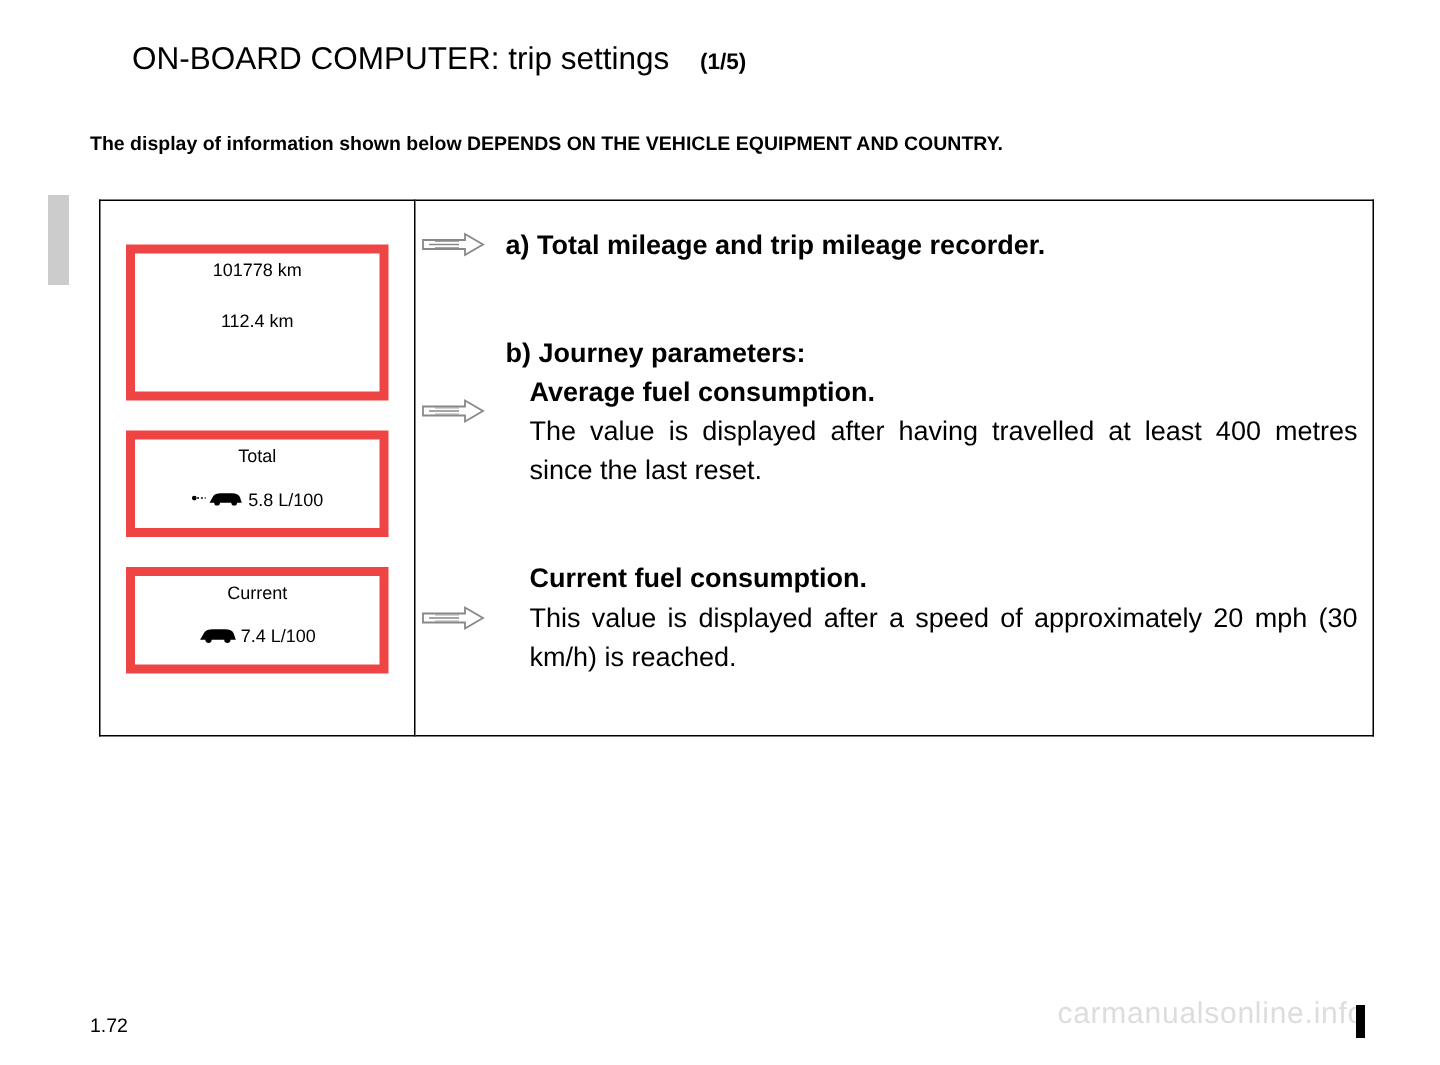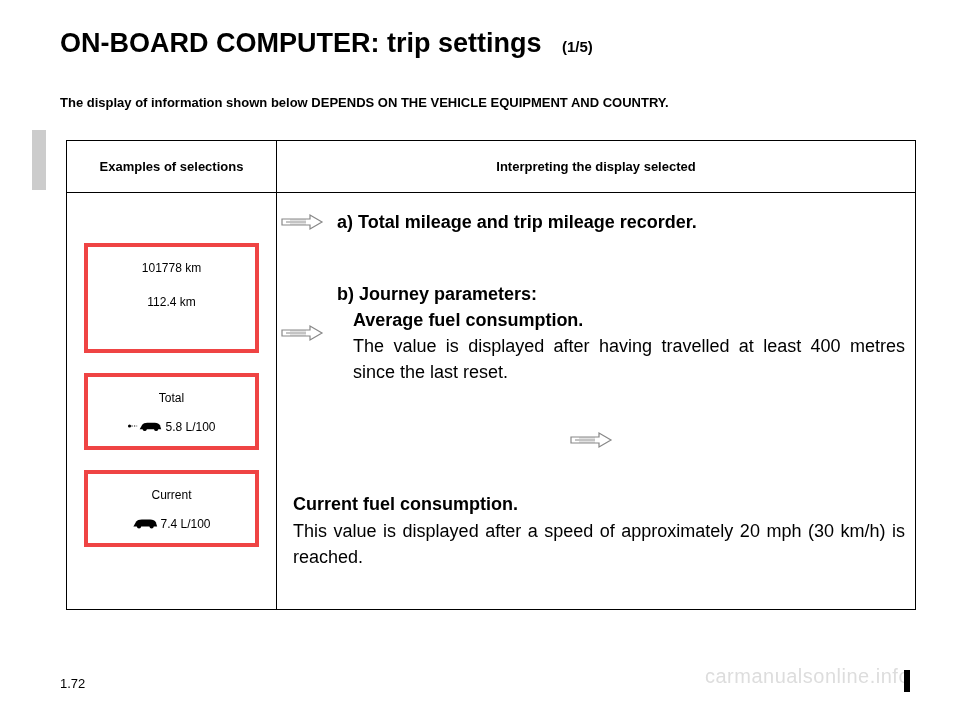--- a/index.html
+++ b/index.html
@@ -14,21 +14,21 @@
     }
     .side-tab {
       position: absolute;
       left: 32px;
       top: 130px;
       width: 14px;
       height: 60px;
       background: #ccc;
     }
     .title-row { margin-bottom: 18px; }
-    .title-main { font-size: 27px; font-weight: bold; display: inline; }
+    .title-main { font-size: 21px; font-weight: normal; display: inline; margin-left: 28px; }
     .title-sub { font-size: 15px; font-weight: bold; display: inline; margin-left: 16px; }
     .notice { font-size: 13px; font-weight: bold; margin-bottom: 30px; margin-top: 36px; }
     table.main {
       border-collapse: collapse;
       width: 850px;
       margin-left: 6px;
     }
     table.main th, table.main td {
       border: 1px solid #000;
       vertical-align: middle;
@@ -42,41 +42,41 @@
     table.main th.col1 { width: 210px; }
     table.main td.col1 {
       width: 210px;
       padding: 16px 12px;
       text-align: center;
     }
     table.main td.col2 {
       padding: 16px 10px 16px 0;
     }
     .display-box {
-      border: 4px solid #ef4444;
+      border: 6px solid #ef4444;
       width: 175px;
       margin: 8px auto 20px auto;
-      padding: 14px 10px 10px 10px;
+      padding: 4px 10px 10px 10px;
       font-size: 12px;
       text-align: left;
       background: #fff;
     }
     .display-box .line-center { text-align: center; }
     .display-box .line-right { text-align: center; margin-top: 20px; }
     .display-box .line-with-icon { display: flex; align-items: center; justify-content: center; margin-top: 14px; }
     .display-box .pad-bottom { padding-bottom: 30px; }
     .car-icon svg { width: 28px; height: 14px; }
     .key-car-icon svg { width: 38px; height: 14px; }
     .desc-row {
       display: flex;
       align-items: center;
       gap: 10px;
       margin-bottom: 46px;
     }
-    .desc-row:last-child { margin-bottom: 23px; flex-direction: column; }
+    .desc-row:last-child { margin-bottom: 23px; }
     .arrow-cell { flex: 0 0 50px; display: flex; justify-content: center; }
     .arrow-cell svg { width: 44px; height: 18px; }
     .desc-text { flex: 1; font-size: 18px; line-height: 1.45; text-align: justify; }
     .desc-text b { font-weight: bold; }
     .indent { padding-left: 16px; display: block; }
     .page-num {
       position: absolute;
       left: 60px;
       bottom: 19px;
       font-size: 13px;
@@ -105,24 +105,20 @@
 
 <div class="title-row">
   <span class="title-main">ON-BOARD COMPUTER: trip settings</span>
   <span class="title-sub">(1/5)</span>
 </div>
 
 <div class="notice">The display of information shown below DEPENDS ON THE VEHICLE EQUIPMENT AND COUNTRY.</div>
 
 <table class="main">
   <tbody>
-      <tr>
-    <th class="col1">Examples of selections</th>
-    <th>Interpreting the display selected</th>
-  </tr>
   <tr>
     <td class="col1">
 
       <div class="display-box">
         <div class="line-center">101778 km</div>
         <div class="line-right pad-bottom">112.4 km</div>
       </div>
 
       <div class="display-box">
         <div class="line-center">Total</div>

